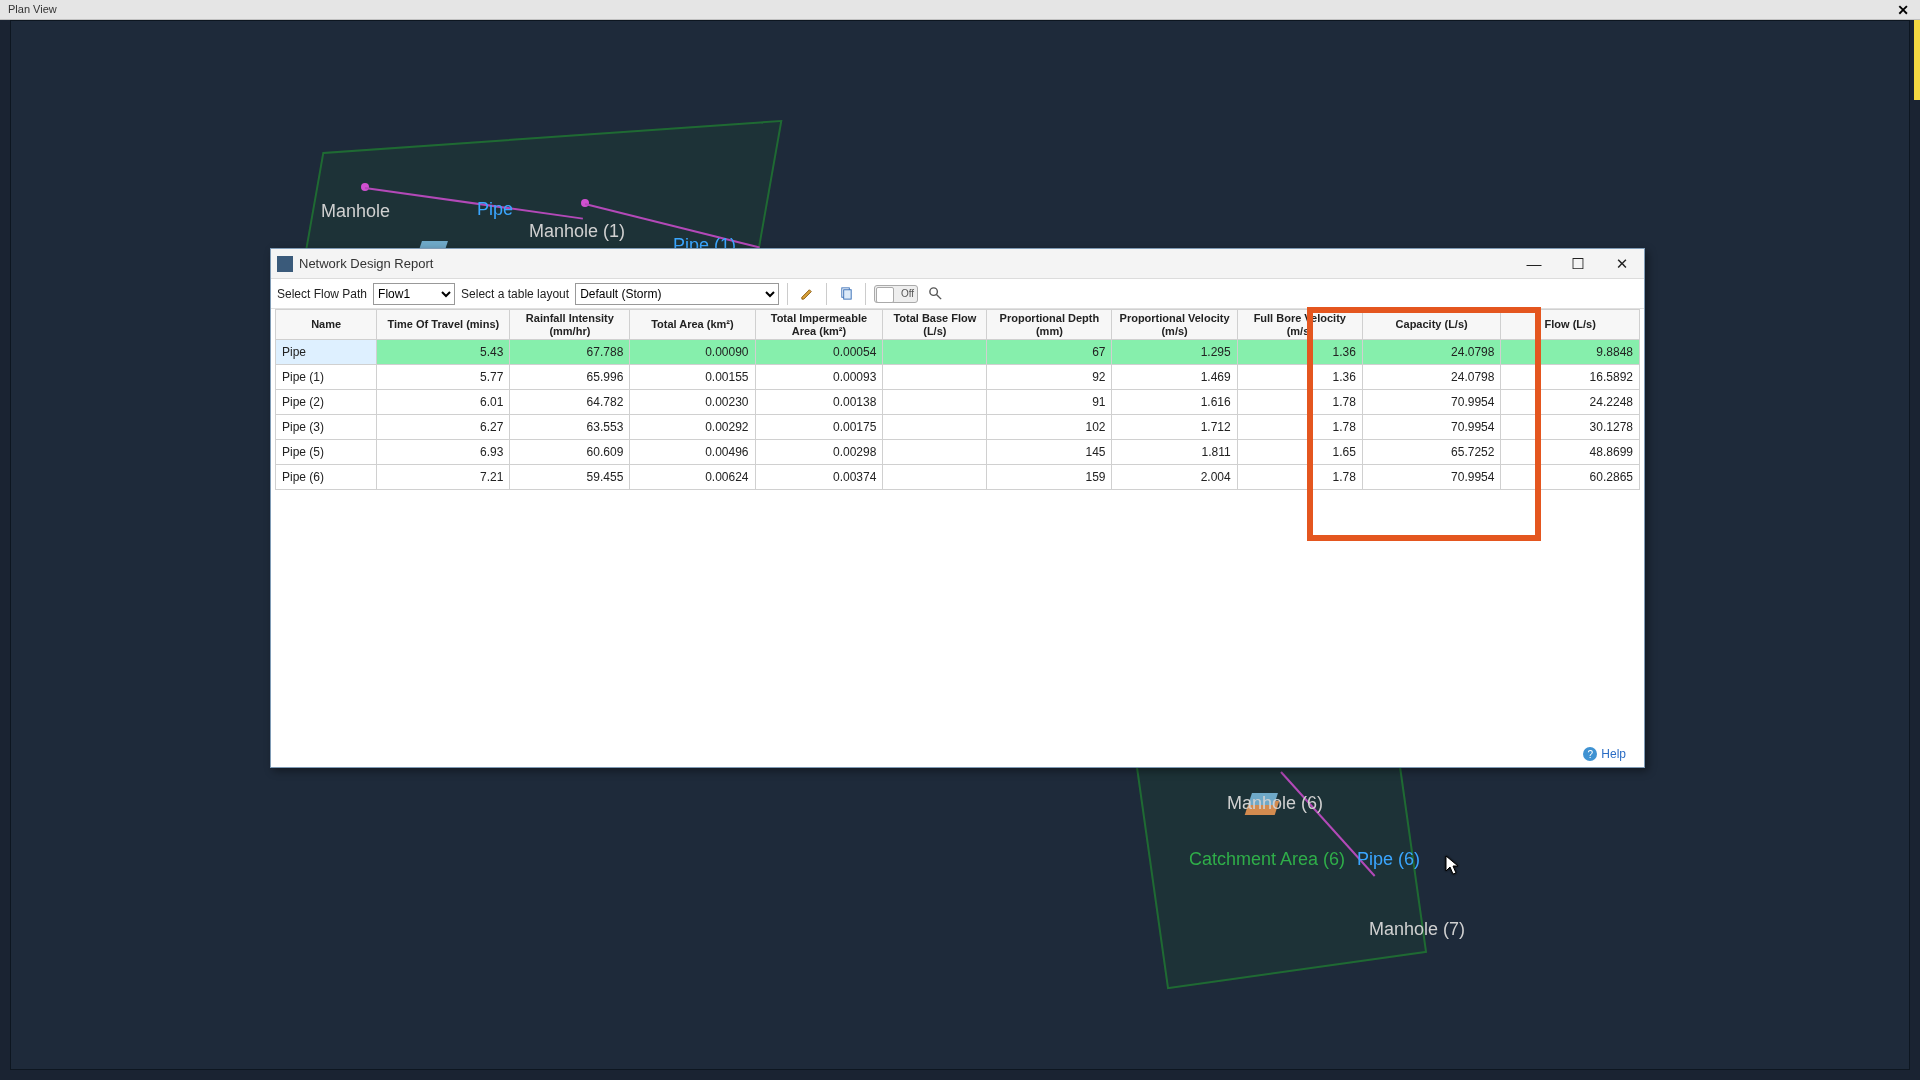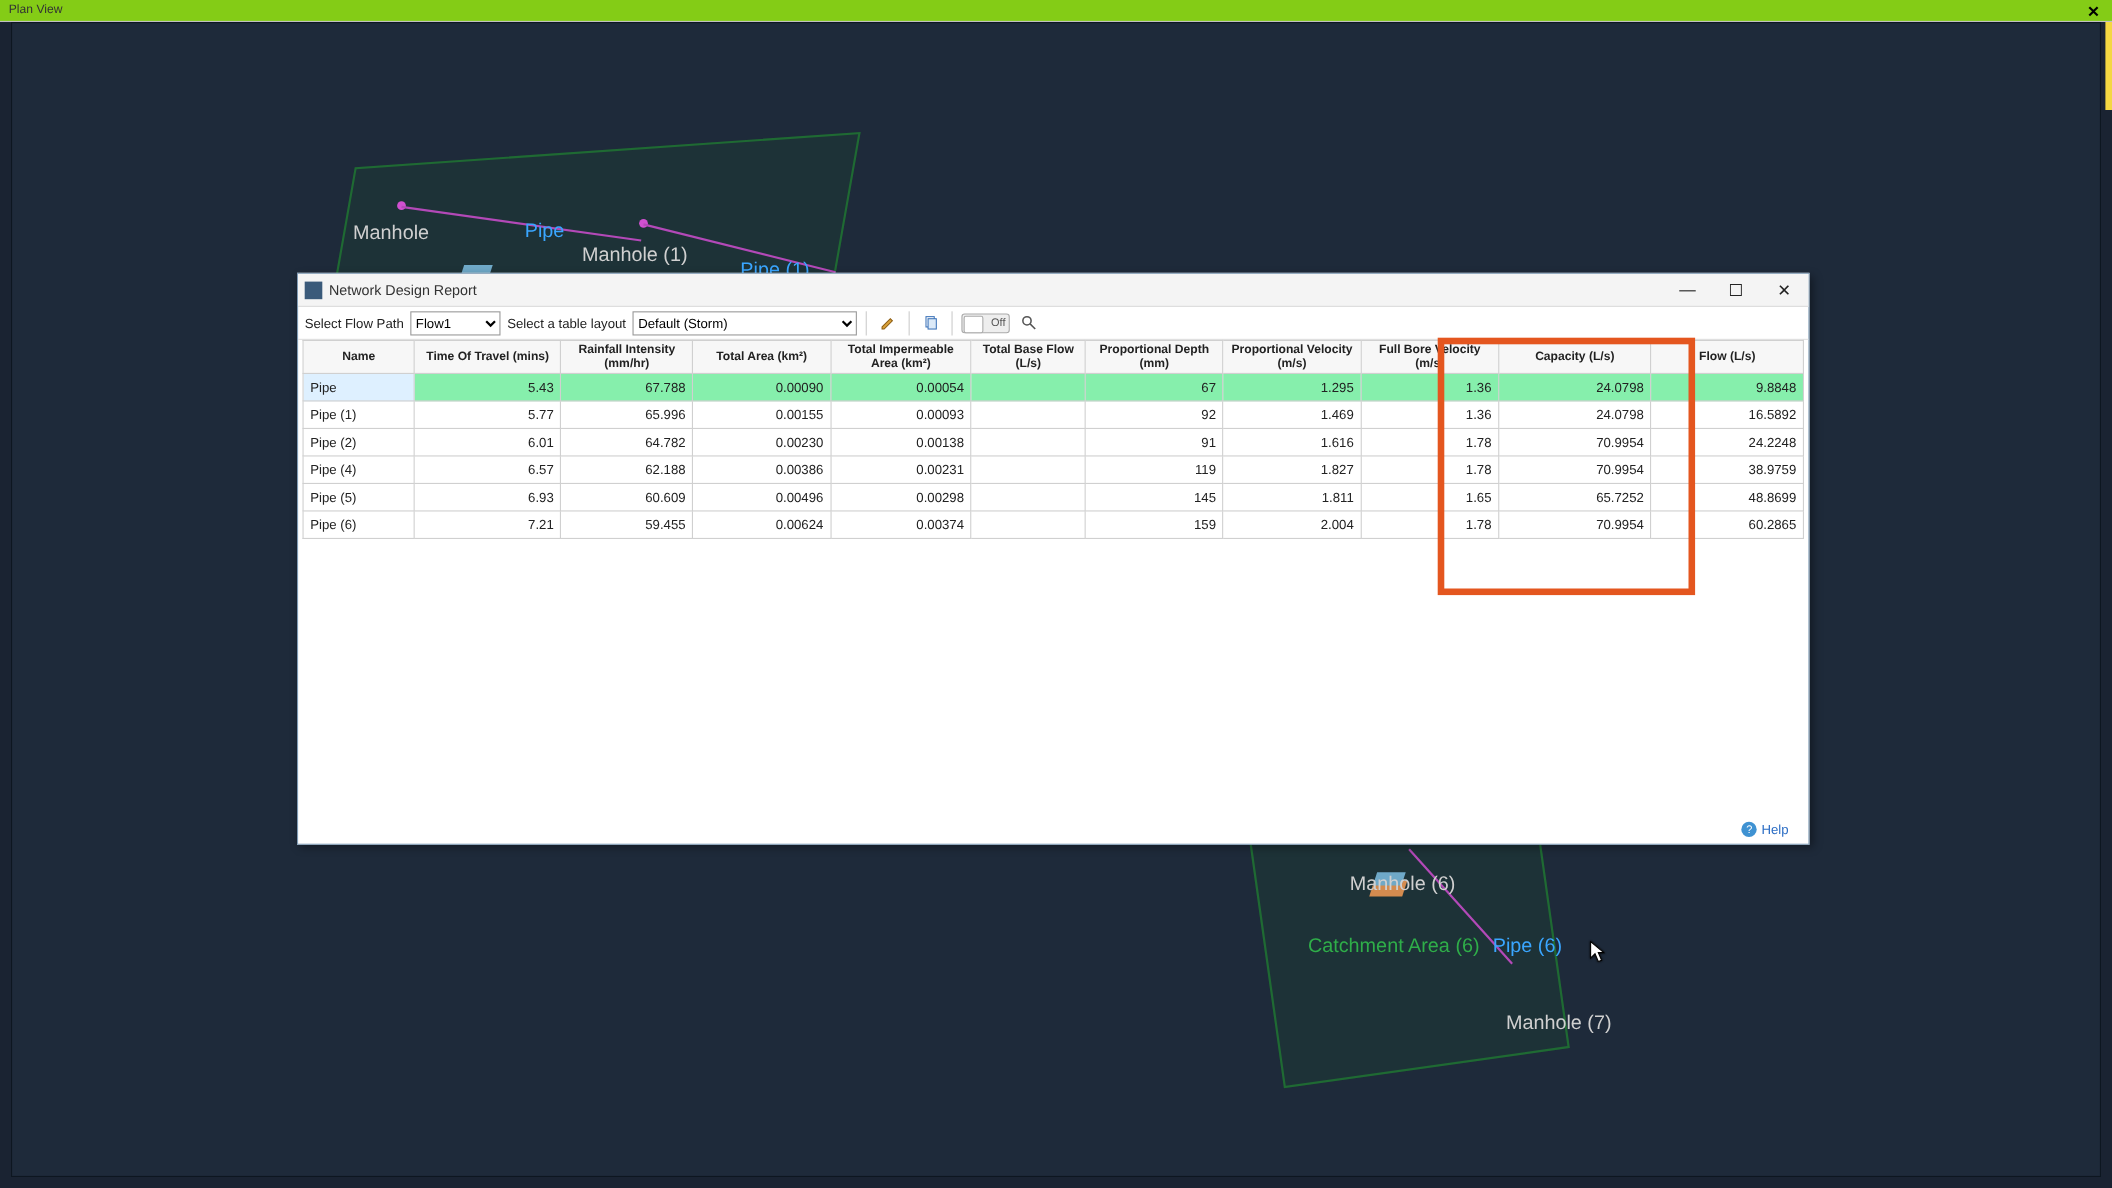--- a/index.html
+++ b/index.html
@@ -5,21 +5,21 @@
   * { box-sizing: border-box; margin: 0; padding: 0; font-family: "Segoe UI", Tahoma, sans-serif; }
   html, body { width: 1920px; height: 1080px; overflow: hidden; background: #000; }
   .outer {
     position: relative;
     width: 1920px; height: 1080px;
     background: #1a2332;
   }
   .top-title {
     position: absolute;
     left: 0; top: 0; right: 0; height: 20px;
-    background: #84cc16;
+    background: #e5e5e5;
     border-bottom: 1px solid #c0c0c0;
     font-size: 11px;
     color: #333;
     padding-left: 8px;
     line-height: 19px;
   }
   .top-title .close {
     position: absolute; right: 5px; top: 1px;
     font-size: 14px; font-weight: bold; color: #000;
     padding: 0 6px;
@@ -255,31 +255,31 @@
               <td>0.00230</td>
               <td>0.00138</td>
               <td></td>
               <td>91</td>
               <td>1.616</td>
               <td>1.78</td>
               <td>70.9954</td>
               <td>24.2248</td>
             </tr>
             <tr>
-              <td class="name">Pipe (4)</td>
-              <td>6.57</td>
-              <td>62.188</td>
-              <td>0.00386</td>
-              <td>0.00231</td>
-              <td></td>
-              <td>119</td>
-              <td>1.827</td>
+              <td class="name">Pipe (3)</td>
+              <td>6.27</td>
+              <td>63.553</td>
+              <td>0.00292</td>
+              <td>0.00175</td>
+              <td></td>
+              <td>102</td>
+              <td>1.712</td>
               <td>1.78</td>
               <td>70.9954</td>
-              <td>38.9759</td>
+              <td>30.1278</td>
             </tr>
             <tr>
               <td class="name">Pipe (5)</td>
               <td>6.93</td>
               <td>60.609</td>
               <td>0.00496</td>
               <td>0.00298</td>
               <td></td>
               <td>145</td>
               <td>1.811</td>

